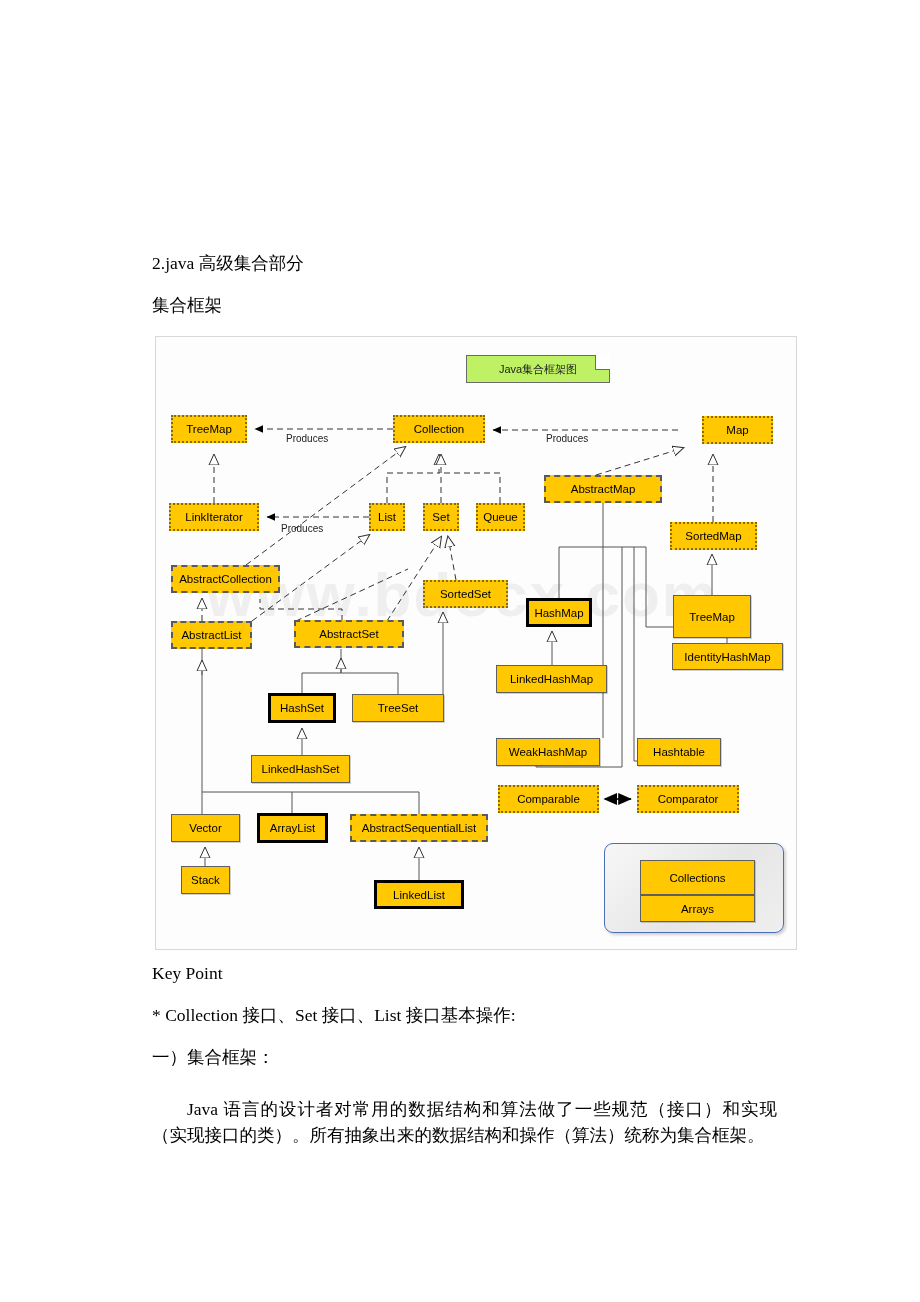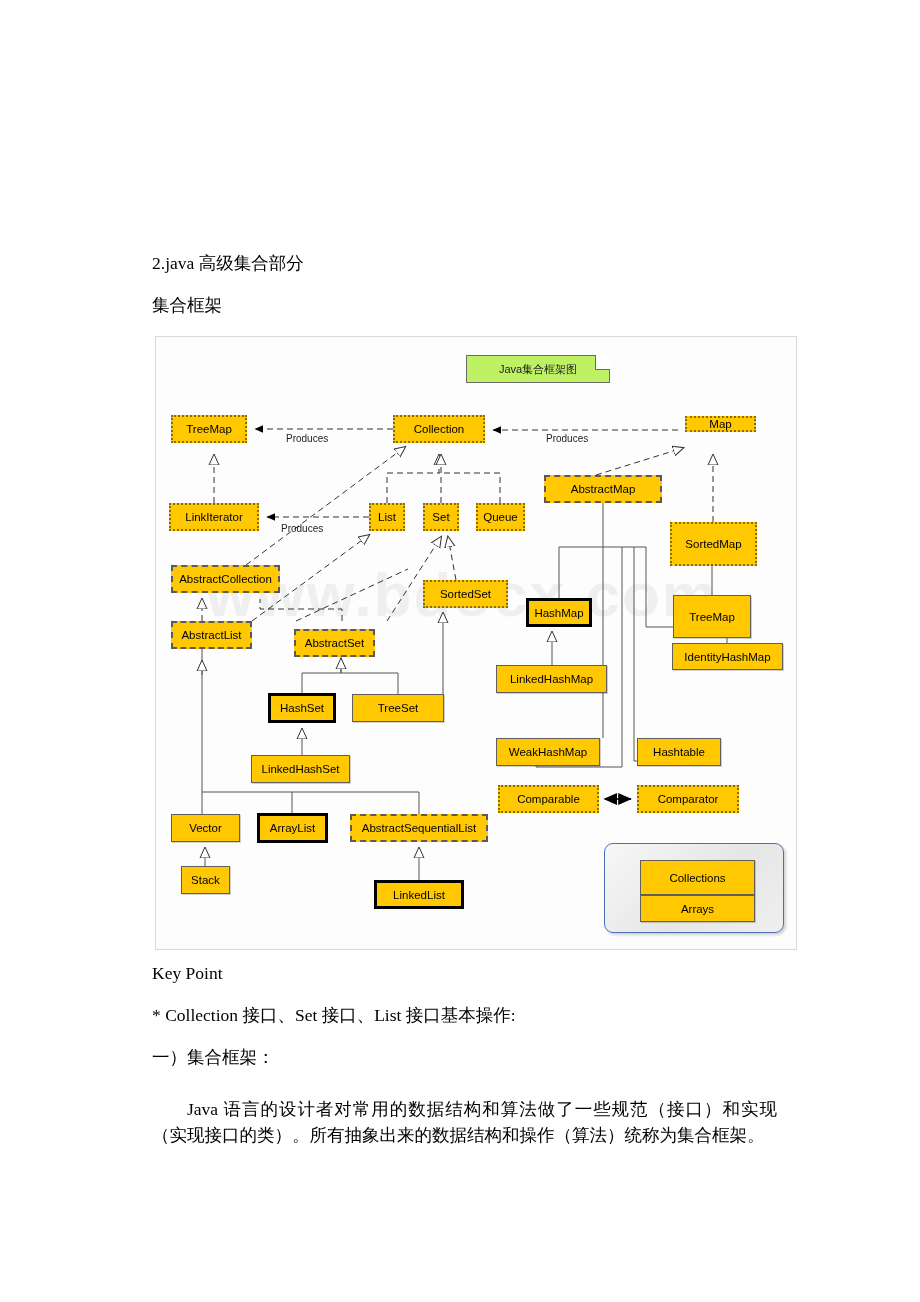--- a/index.html
+++ b/index.html
@@ -221,57 +221,57 @@
     </div>
 
     <div class="panel" style="left:448px;top:506px;width:180px;height:90px;"></div>
 
     <div class="node n-iface" style="left:15px;top:78px;width:76px;height:28px;">
         <span>TreeMap</span>
       </div>
     <div class="node n-iface" style="left:237px;top:78px;width:92px;height:28px;">
         <span>Collection</span>
       </div>
-    <div class="node n-iface" style="left:529px;top:79px;width:71px;height:16px;">
+    <div class="node n-iface" style="left:546px;top:79px;width:71px;height:28px;">
         <span>Map</span>
       </div>
     <div class="node n-iface" style="left:13px;top:166px;width:90px;height:28px;">
         <span>LinkIterator</span>
       </div>
     <div class="node n-iface" style="left:213px;top:166px;width:36px;height:28px;">
         <span>List</span>
       </div>
     <div class="node n-iface" style="left:267px;top:166px;width:36px;height:28px;">
         <span>Set</span>
       </div>
     <div class="node n-iface" style="left:320px;top:166px;width:49px;height:28px;">
         <span>Queue</span>
       </div>
     <div class="node n-abs" style="left:388px;top:138px;width:118px;height:28px;">
         <span>AbstractMap</span>
       </div>
-    <div class="node n-iface" style="left:514px;top:185px;width:87px;height:44px;">
+    <div class="node n-iface" style="left:514px;top:185px;width:87px;height:28px;">
         <span>SortedMap</span>
       </div>
     <div class="node n-abs" style="left:15px;top:228px;width:109px;height:28px;">
         <span>AbstractCollection</span>
       </div>
     <div class="node n-iface" style="left:267px;top:243px;width:85px;height:28px;">
         <span>SortedSet</span>
       </div>
     <div class="node n-hi" style="left:370px;top:261px;width:66px;height:29px;">
         <span>HashMap</span>
       </div>
     <div class="node n-con" style="left:517px;top:258px;width:78px;height:43px;">
         <span>TreeMap</span>
       </div>
     <div class="node n-abs" style="left:15px;top:284px;width:81px;height:28px;">
         <span>AbstractList</span>
       </div>
-    <div class="node n-abs" style="left:138px;top:292px;width:81px;height:28px;">
+    <div class="node n-abs" style="left:138px;top:283px;width:110px;height:28px;">
         <span>AbstractSet</span>
       </div>
     <div class="node n-con" style="left:516px;top:306px;width:111px;height:27px;">
         <span>IdentityHashMap</span>
       </div>
     <div class="node n-hi" style="left:112px;top:356px;width:68px;height:30px;">
         <span>HashSet</span>
       </div>
     <div class="node n-con" style="left:196px;top:357px;width:92px;height:28px;">
         <span>TreeSet</span>

